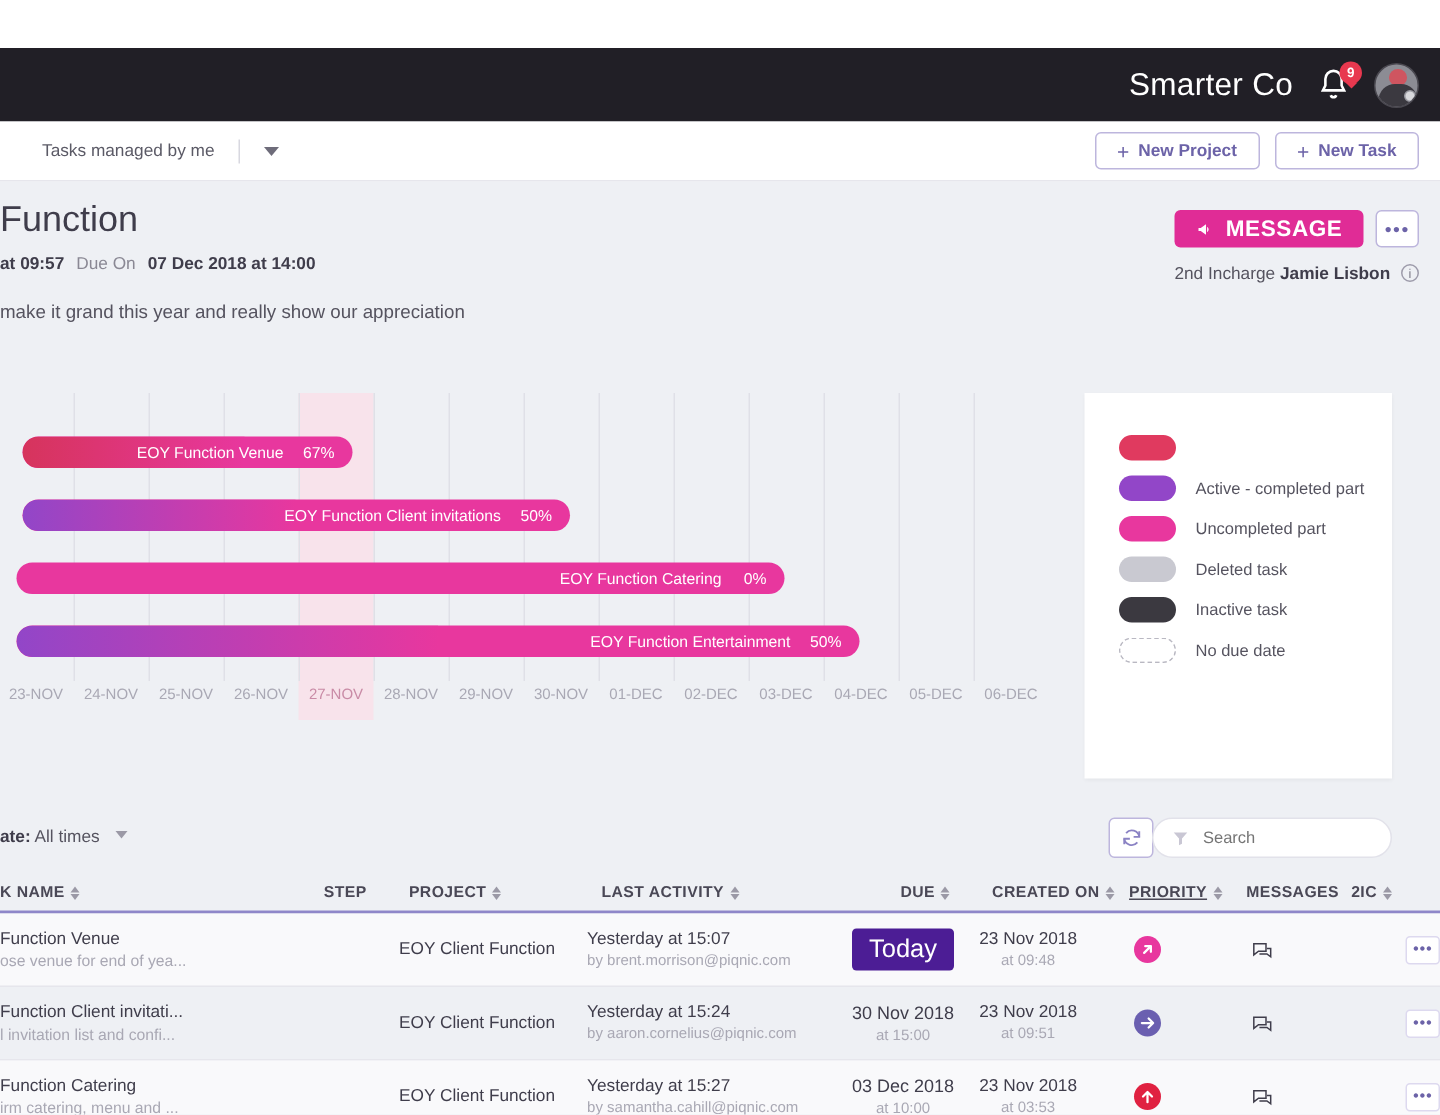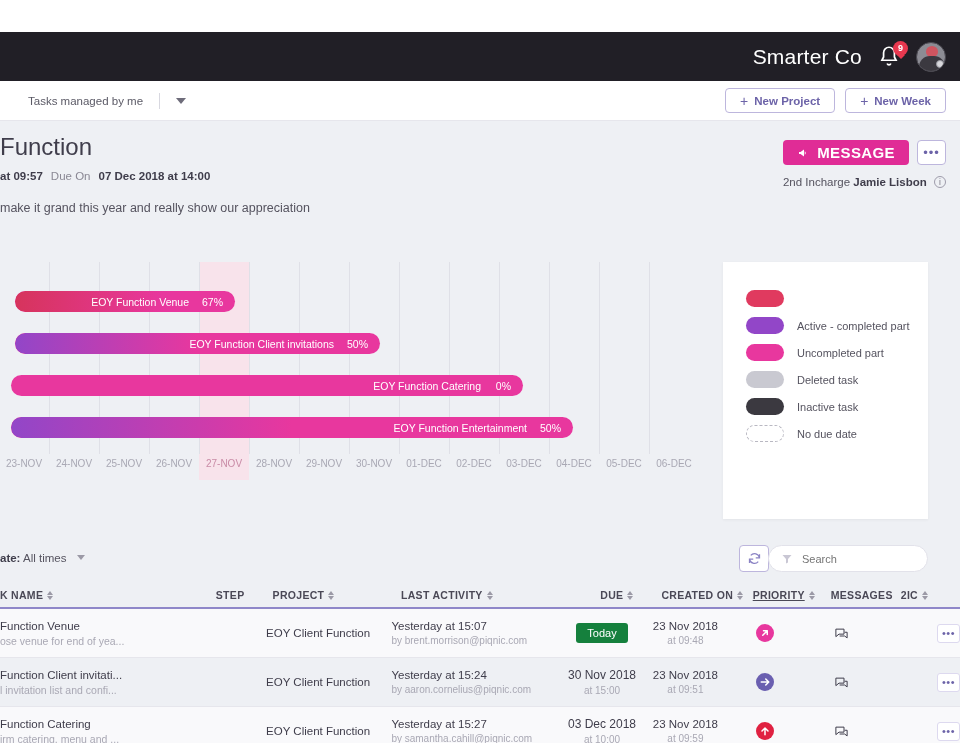--- a/index.html
+++ b/index.html
@@ -158,21 +158,21 @@
   .c-name .n1 { font-size:11.5px; color:#3f3d4b; }
   .c-name .n2 { font-size:10.5px; color:#a9a8b4; margin-top:3px; }
   .c-step { width:86px; text-align:center; }
   .c-proj { width:130px; font-size:11.5px; color:#3f3d4b; }
   .c-act  { width:175px; }
   .c-act .a1 { font-size:11.5px; color:#3f3d4b; }
   .c-act .a2 { font-size:10px; color:#a9a8b4; margin-top:3px; }
   .c-due  { width:87px; text-align:center; }
   .c-due .d1 { font-size:12px; color:#3f3d4b; }
   .c-due .d2 { font-size:10px; color:#a9a8b4; margin-top:3px; }
-  .pill-today { display:inline-block; background:#15803d; color:#fff; font-size:11px; padding:4px 11px; border-radius:3px; }
+  .pill-today { display:inline-block; background:#4c1d95; color:#fff; font-size:17px; padding:4px 11px; border-radius:3px; }
   .c-created { width:86px; text-align:center; }
   .c-created .d1 { font-size:11.5px; color:#3f3d4b; }
   .c-created .d2 { font-size:10px; color:#a9a8b4; margin-top:3px; }
   .c-prio { width:79px; display:flex; justify-content:center; }
   .c-msg  { width:79px; display:flex; justify-content:center; }
   .c-2ic  { width:60px; }
   .c-more { flex:1; display:flex; justify-content:center; }
   .prio { width:18px; height:18px; border-radius:50%; display:flex; align-items:center; justify-content:center; }
   .rowdots { width:23px; height:19px; border:1px solid #ddd9ef; border-radius:3px; background:#fff; color:#6c63a8; font-size:11px; line-height:15px; text-align:center; letter-spacing:.5px; cursor:pointer;}
 </style>
@@ -203,21 +203,21 @@
     <span class="managed">Tasks managed by me</span>
     <span class="vdiv"></span>
     <span class="caret-dn"></span>
     <div class="subbar-right">
       <button class="ghost-btn">
         <span class="plus">+</span>
         <span>New Project</span>
       </button>
       <button class="ghost-btn">
         <span class="plus">+</span>
-        <span>New Week</span>
+        <span>New Task</span>
       </button>
     </div>
   </div>
 
   <div class="task-head">
     <div class="task-title">Function</div>
     <div class="task-meta">
       <span class="b">at 09:57</span>
       <span class="lbl">Due On</span>
       <span class="b">07 Dec 2018 at 14:00</span>
@@ -486,21 +486,21 @@
           <div class="c-act">
             <div class="a1">Yesterday at 15:27</div>
             <div class="a2">by samantha.cahill@piqnic.com</div>
           </div>
           <div class="c-due">
             <div class="d1">03 Dec 2018</div>
             <div class="d2">at 10:00</div>
           </div>
           <div class="c-created">
             <div class="d1">23 Nov 2018</div>
-            <div class="d2">at 09:59</div>
+            <div class="d2">at 03:53</div>
           </div>
           <div class="c-prio">
             <span class="prio" style="background:#e02141">
               <svg width="18" height="18" viewBox="0 0 24 24">
                 <path d="M12 17V8M8 12l4-4 4 4" stroke="#fff" stroke-width="2" fill="none" stroke-linecap="round" stroke-linejoin="round"></path>
               </svg>
             </span>
           </div>
           <div class="c-msg">
             <svg width="17" height="15" viewBox="0 0 24 24" fill="none" stroke="#3f3d4b" stroke-width="1.6">

